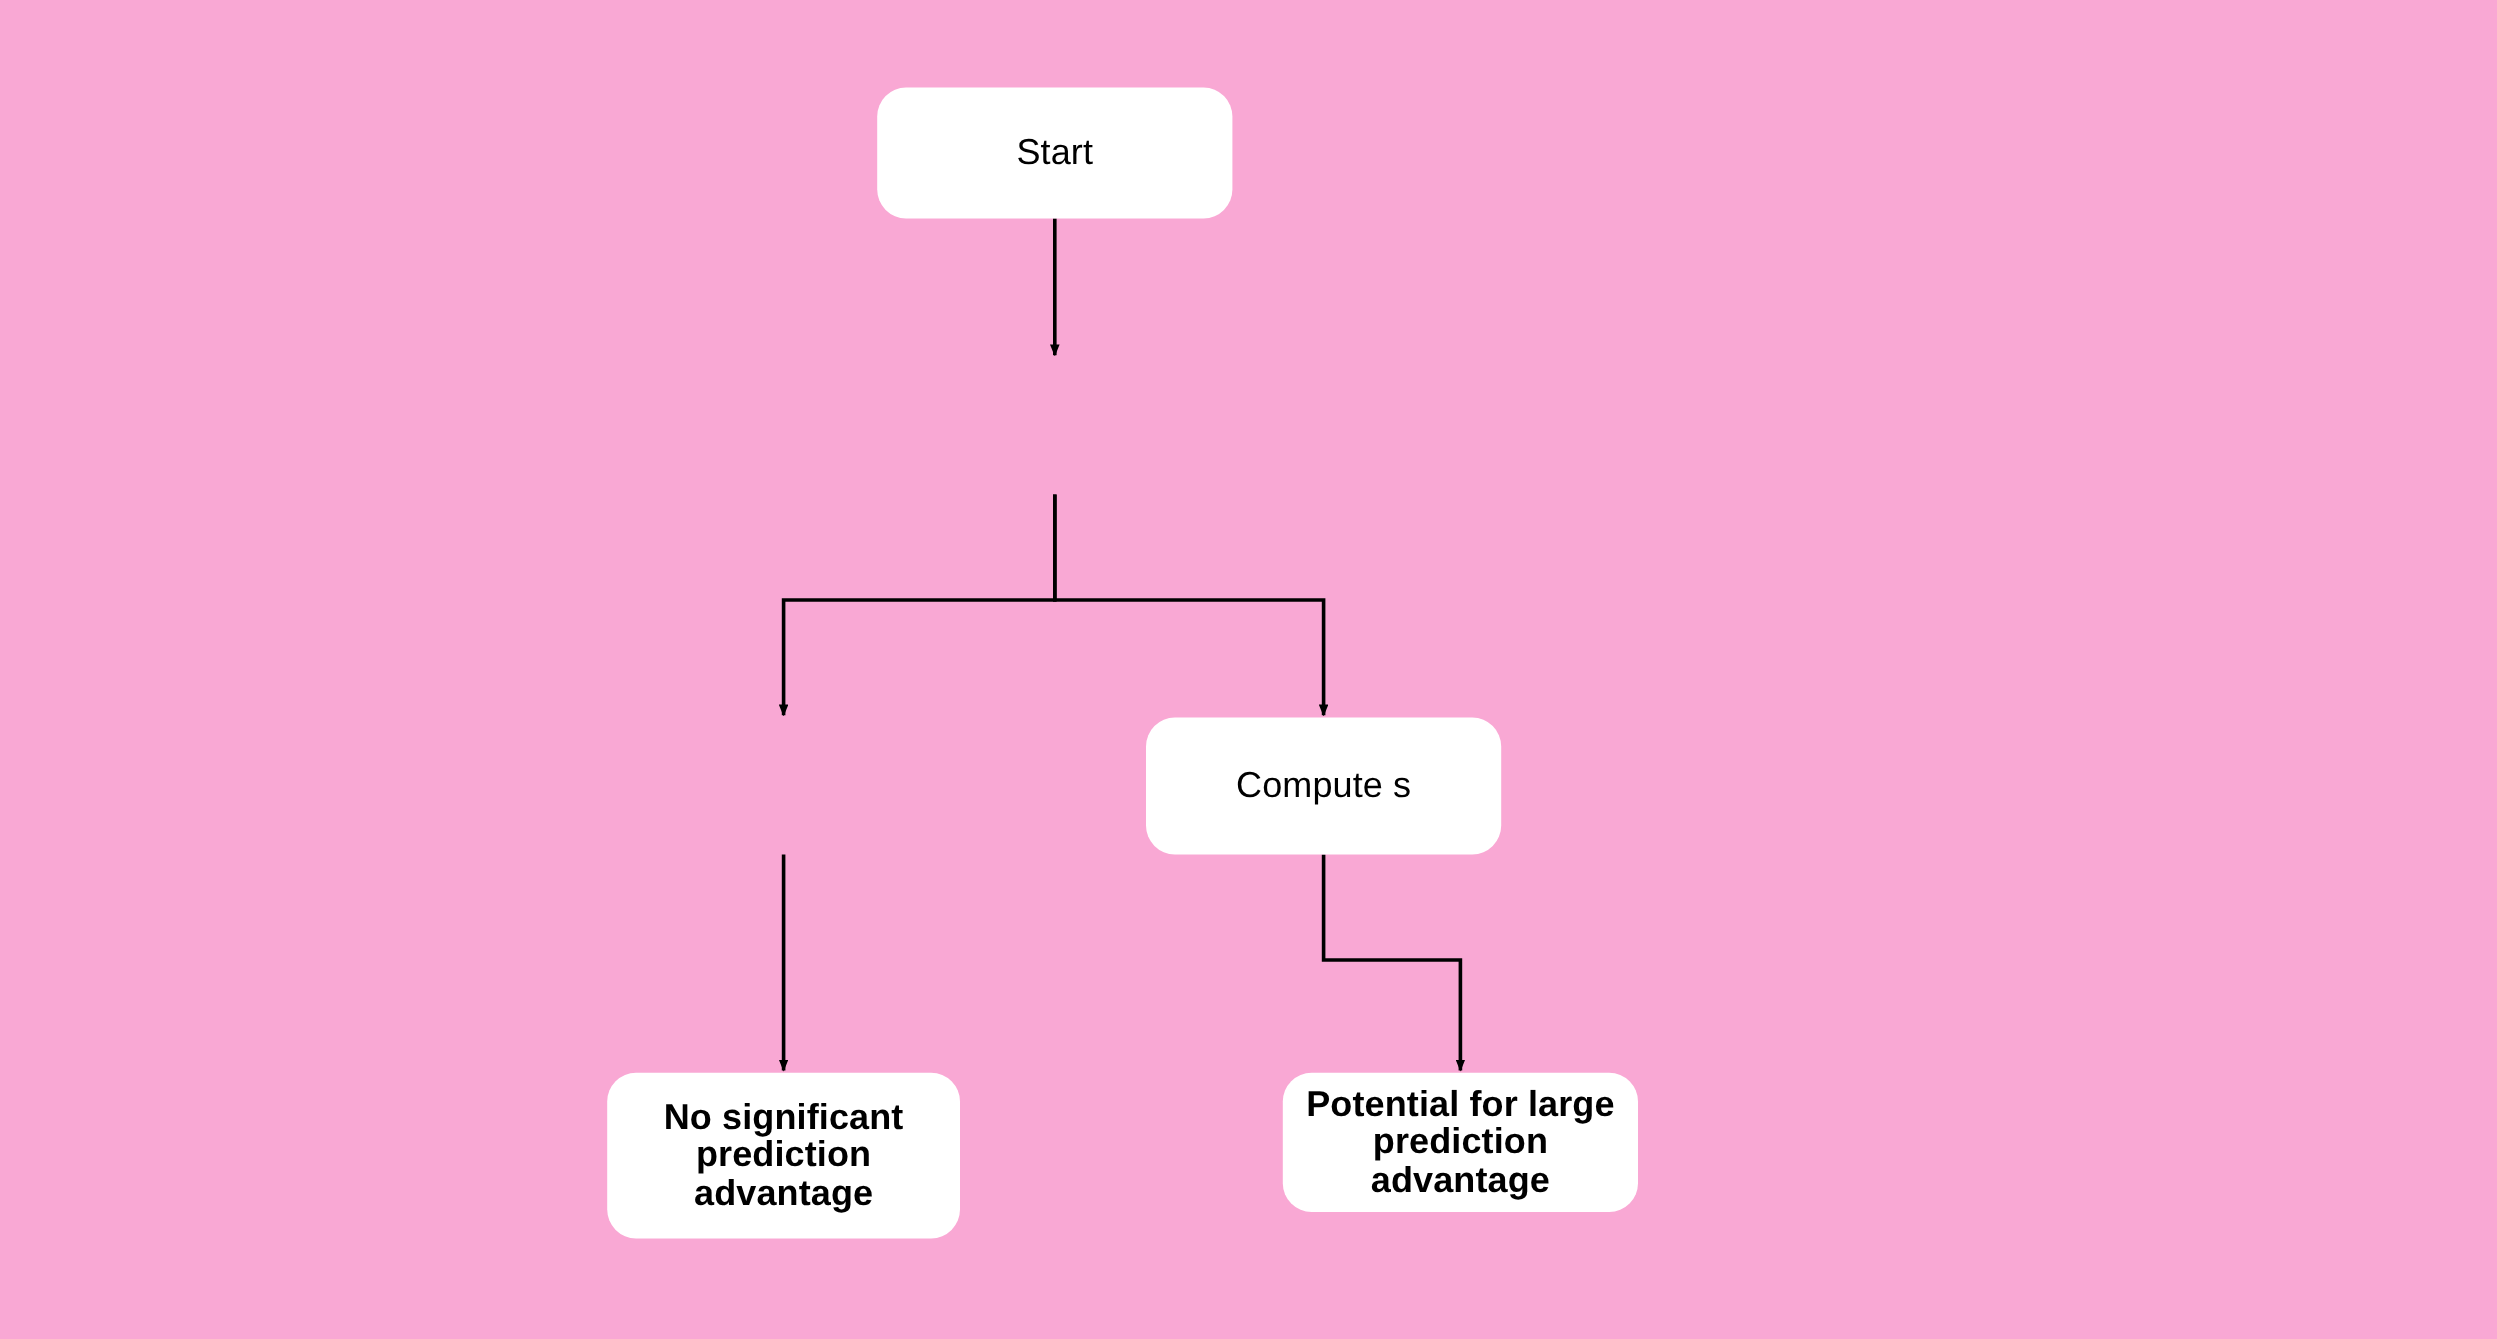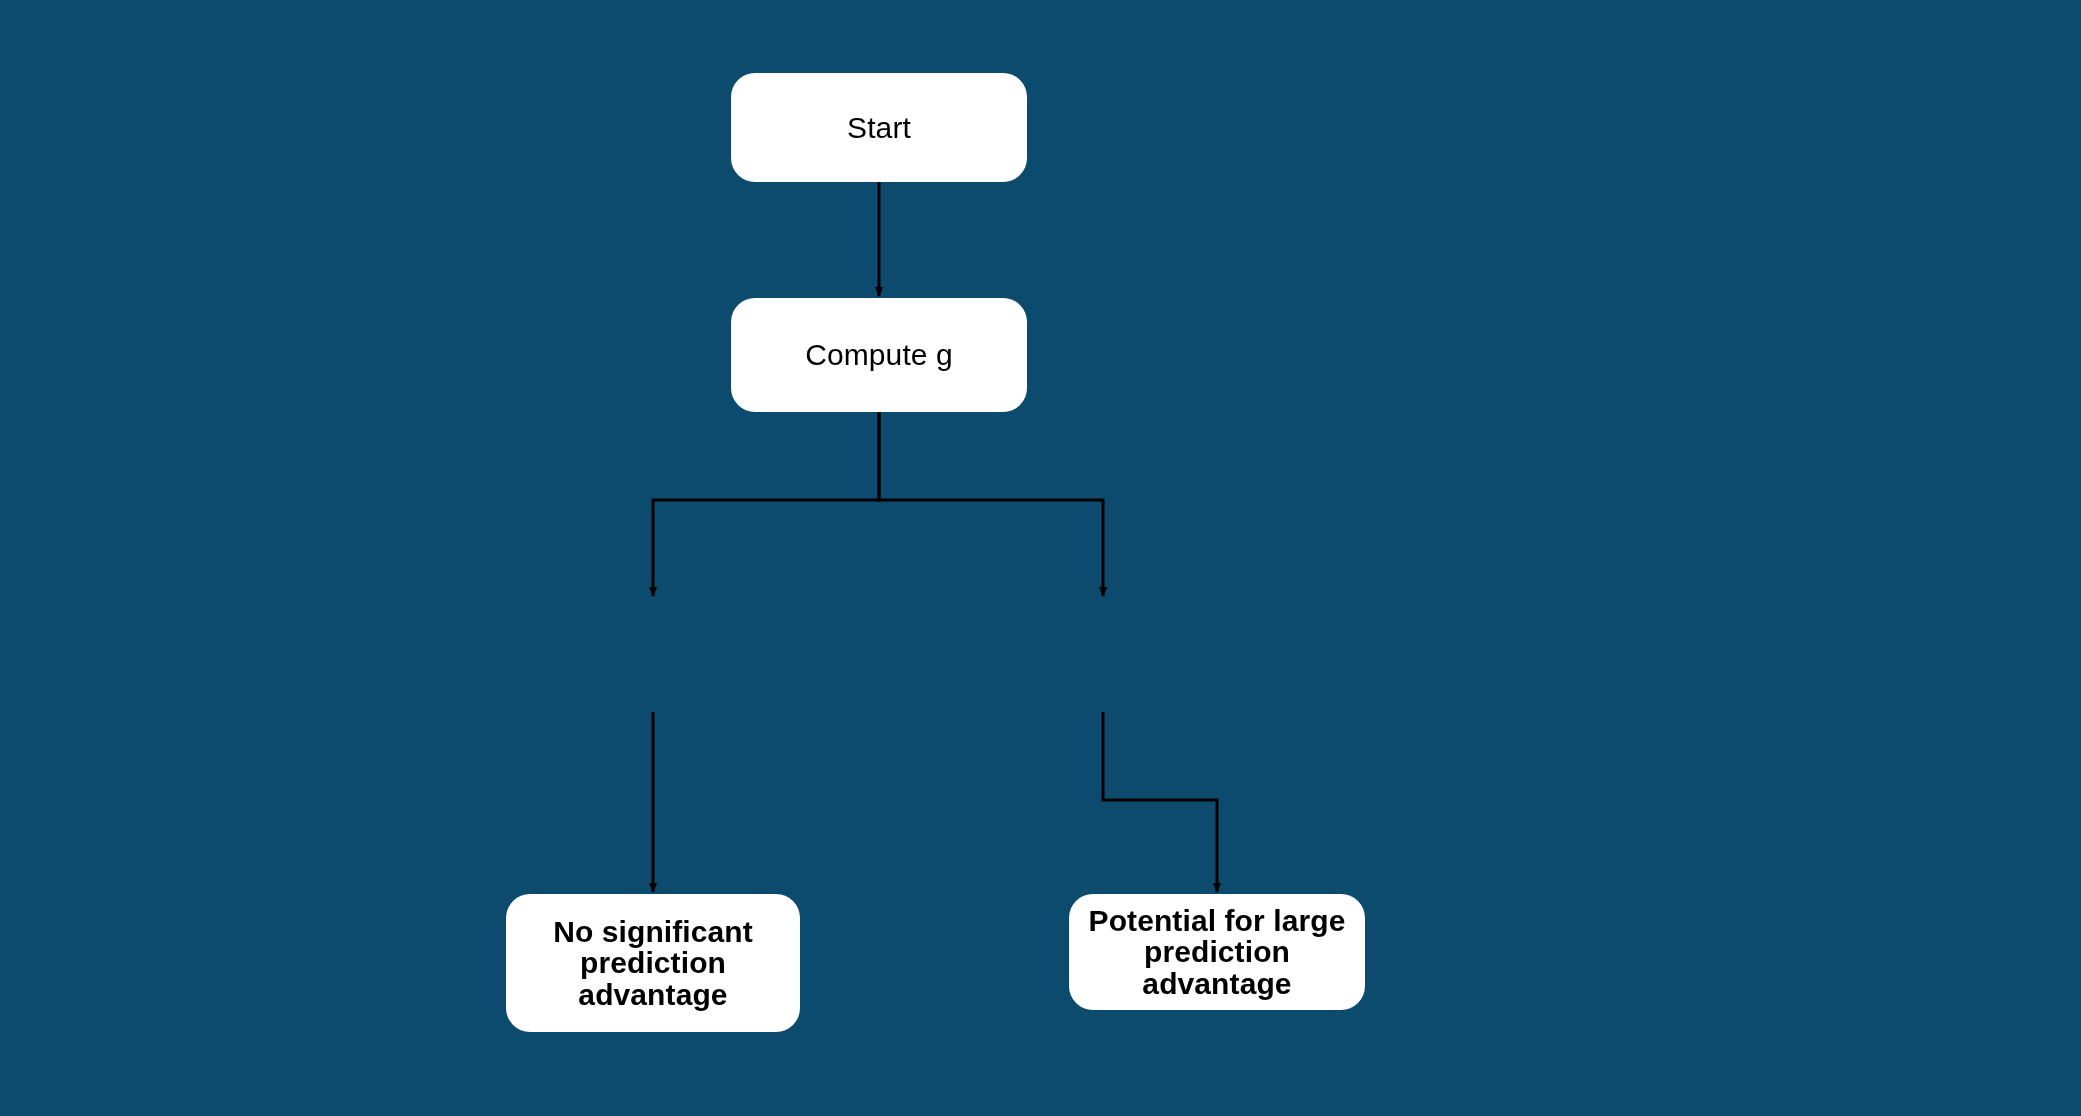--- a/index.html
+++ b/index.html
@@ -4,21 +4,21 @@
 <style>
   html, body {
     margin: 0;
     padding: 0;
     background: #000000;
   }
   #canvas {
     position: relative;
     width: 2081px;
     height: 1116px;
-    background: #0c4a6e;
+    background: #f9a8d4;
     overflow: hidden;
     font-family: "Liberation Sans", sans-serif;
   }
   #edge-layer {
     position: absolute;
     left: 0;
     top: 0;
     width: 2081px;
     height: 1116px;
     pointer-events: none;
@@ -60,25 +60,25 @@
       <path d="M879,412 L879,500 L1103,500 L1103,596"></path>
       <path d="M653,712 L653,892"></path>
       <path d="M1103,712 L1103,800 L1217,800 L1217,892"></path>
     </g>
   </svg>
 
   <div class="node" style="left:731px; top:73px; width:296px; height:109px;">
     <span class="node-label">Start</span>
   </div>
 
-  <div class="node" style="left:731px; top:298px; width:296px; height:114px;">
-    <span class="node-label">Compute g</span>
-  </div>
 
 
+  <div class="node" style="left:955px; top:598px; width:296px; height:114px;">
+    <span class="node-label">Compute s</span>
+  </div>
 
   <div class="node" style="left:506px; top:894px; width:294px; height:138px;font-weight:bold;">
     <span class="node-label">No significant
 prediction
 advantage</span>
   </div>
 
   <div class="node" style="left:1069px; top:894px; width:296px; height:116px;font-weight:bold;">
     <span class="node-label">Potential for large
 prediction

